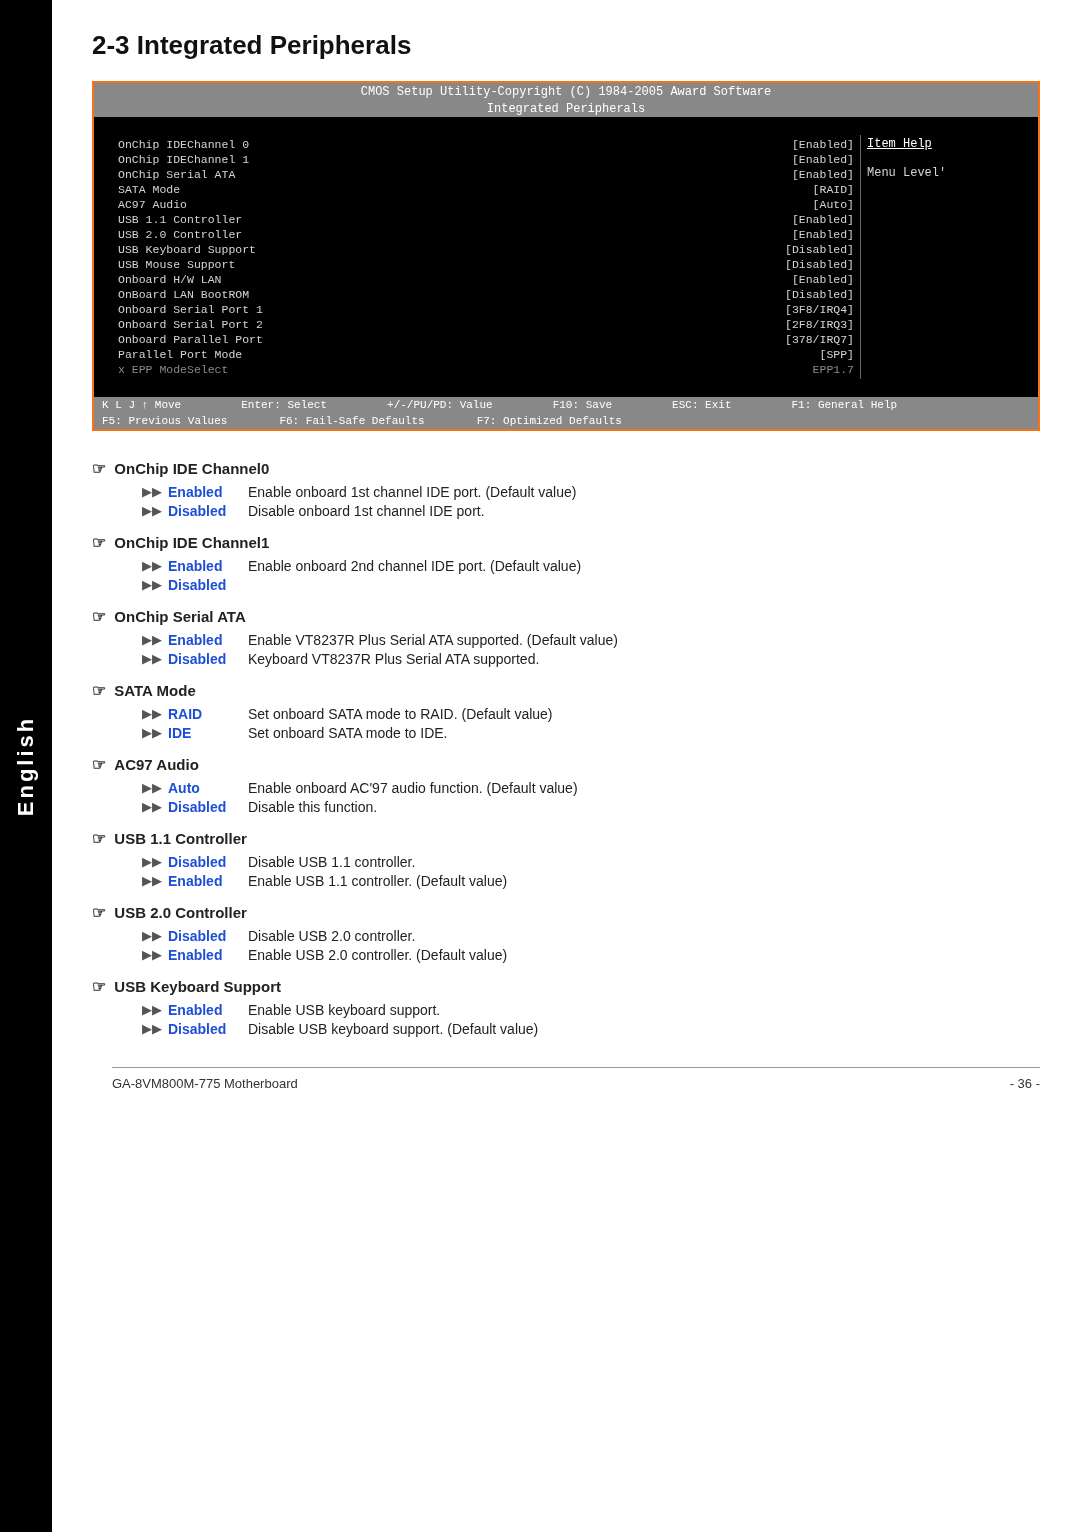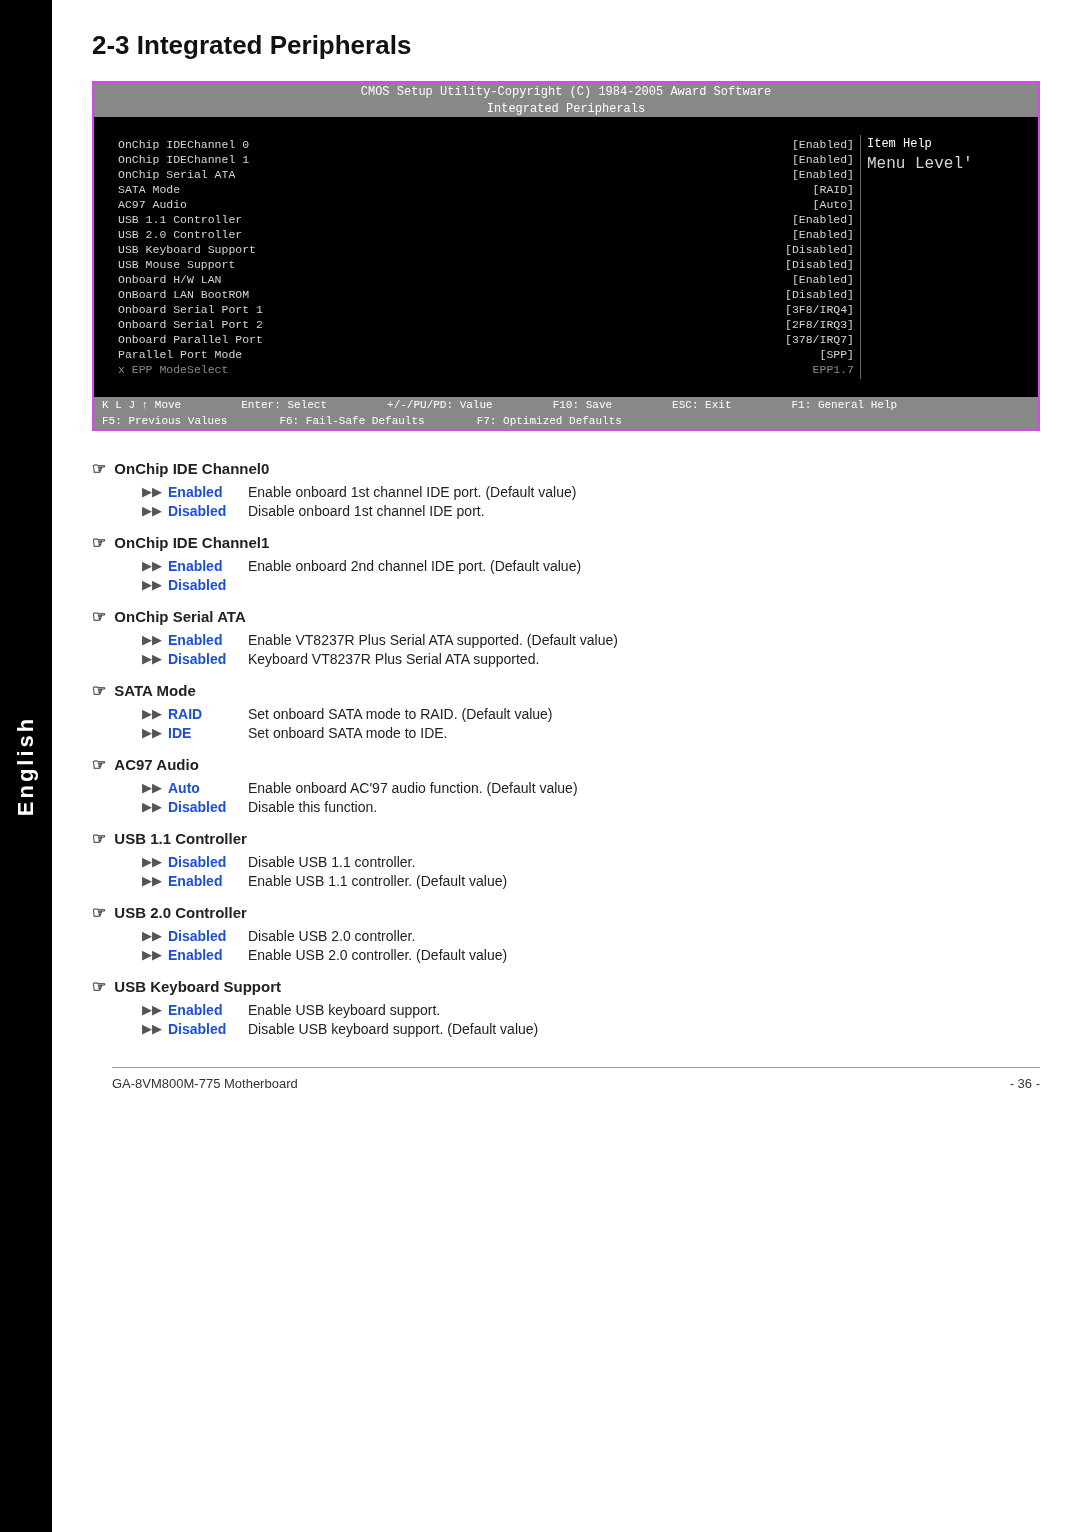--- a/index.html
+++ b/index.html
@@ -43,21 +43,21 @@
     
     .page-title {
       font-size: 26px;
       font-weight: bold;
       margin-bottom: 20px;
       color: #111;
     }
 
     
     .bios-box {
-      border: 2px solid #d946ef;
+      border: 2px solid #f97316;
       background: #1a1a8a;
       color: #fff;
       font-family: 'Courier New', monospace;
       font-size: 12px;
       margin-bottom: 28px;
     }
 
     .bios-header {
       background: #888;
       color: #fff;
@@ -251,22 +251,22 @@
           <div class="bios-row">
             <span class="bios-row-label">Parallel Port Mode</span>
             <span class="bios-row-value">[SPP]</span>
           </div>
           <div class="bios-row">
             <span class="bios-row-grayed">x  EPP ModeSelect</span>
             <span class="bios-row-grayed">EPP1.7</span>
           </div>
         </div>
       <div class="bios-right">
-        <div style="color:#fff; font-size:12px; margin-bottom:4px;">Item Help</div>
-        <div style="color:#d4d4d4; font-size:16px;">Menu Level'</div>
+        <div style="color:#fff; font-size:12px; margin-bottom:15px;text-decoration:underline;">Item Help</div>
+        <div style="color:#d4d4d4; font-size:12px;">Menu Level'</div>
       </div>
     </div>
     <div class="bios-footer">
       <div style="display:flex; gap:60px; width:100%;">
         <span>K L J ↑ Move</span>
         <span>Enter: Select</span>
         <span>+/-/PU/PD: Value</span>
         <span>F10: Save</span>
         <span>ESC: Exit</span>
         <span>F1: General Help</span>

